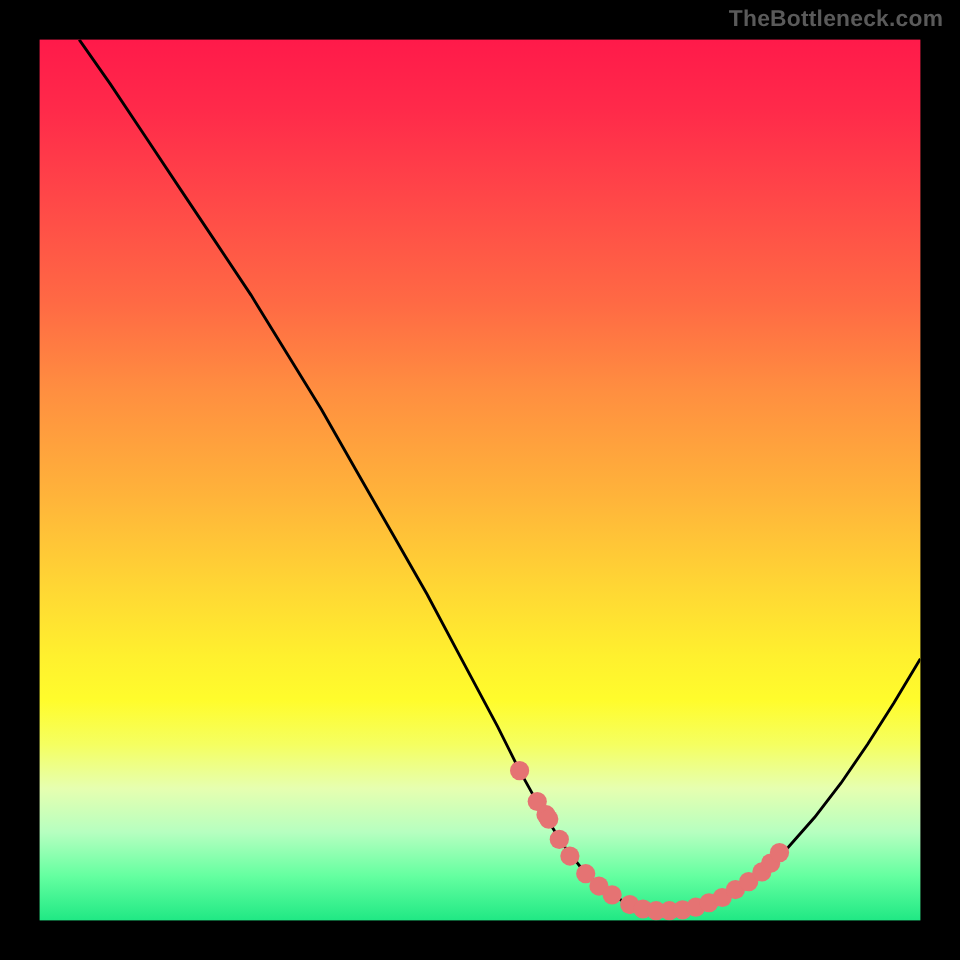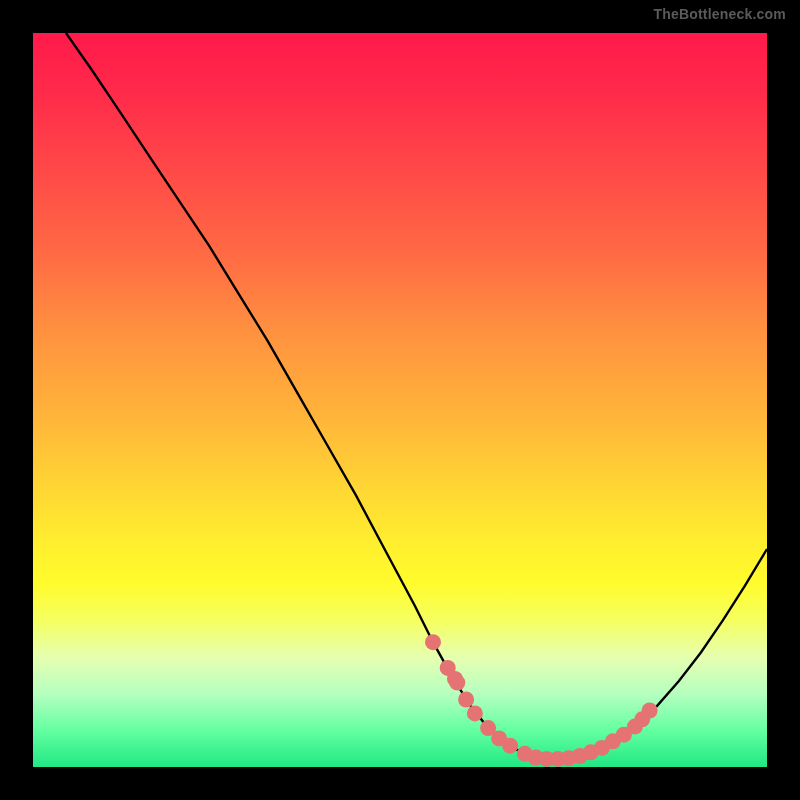--- a/index.html
+++ b/index.html
@@ -39,21 +39,21 @@
       #b6ffc0 90%,
       #64ffa0 95%,
       #20e884 100%
     );
   }
   .watermark {
     position: absolute;
     top: 6px;
     right: 14px;
     font-family: Arial, Helvetica, sans-serif;
-    font-size: 14px;
+    font-size: 19px;
     font-weight: 600;
     color: #5a5a5a;
     letter-spacing: 0.2px;
   }
   svg.curve {
     position: absolute;
     left: 0;
     top: 0;
     width: 734px;
     height: 734px;

